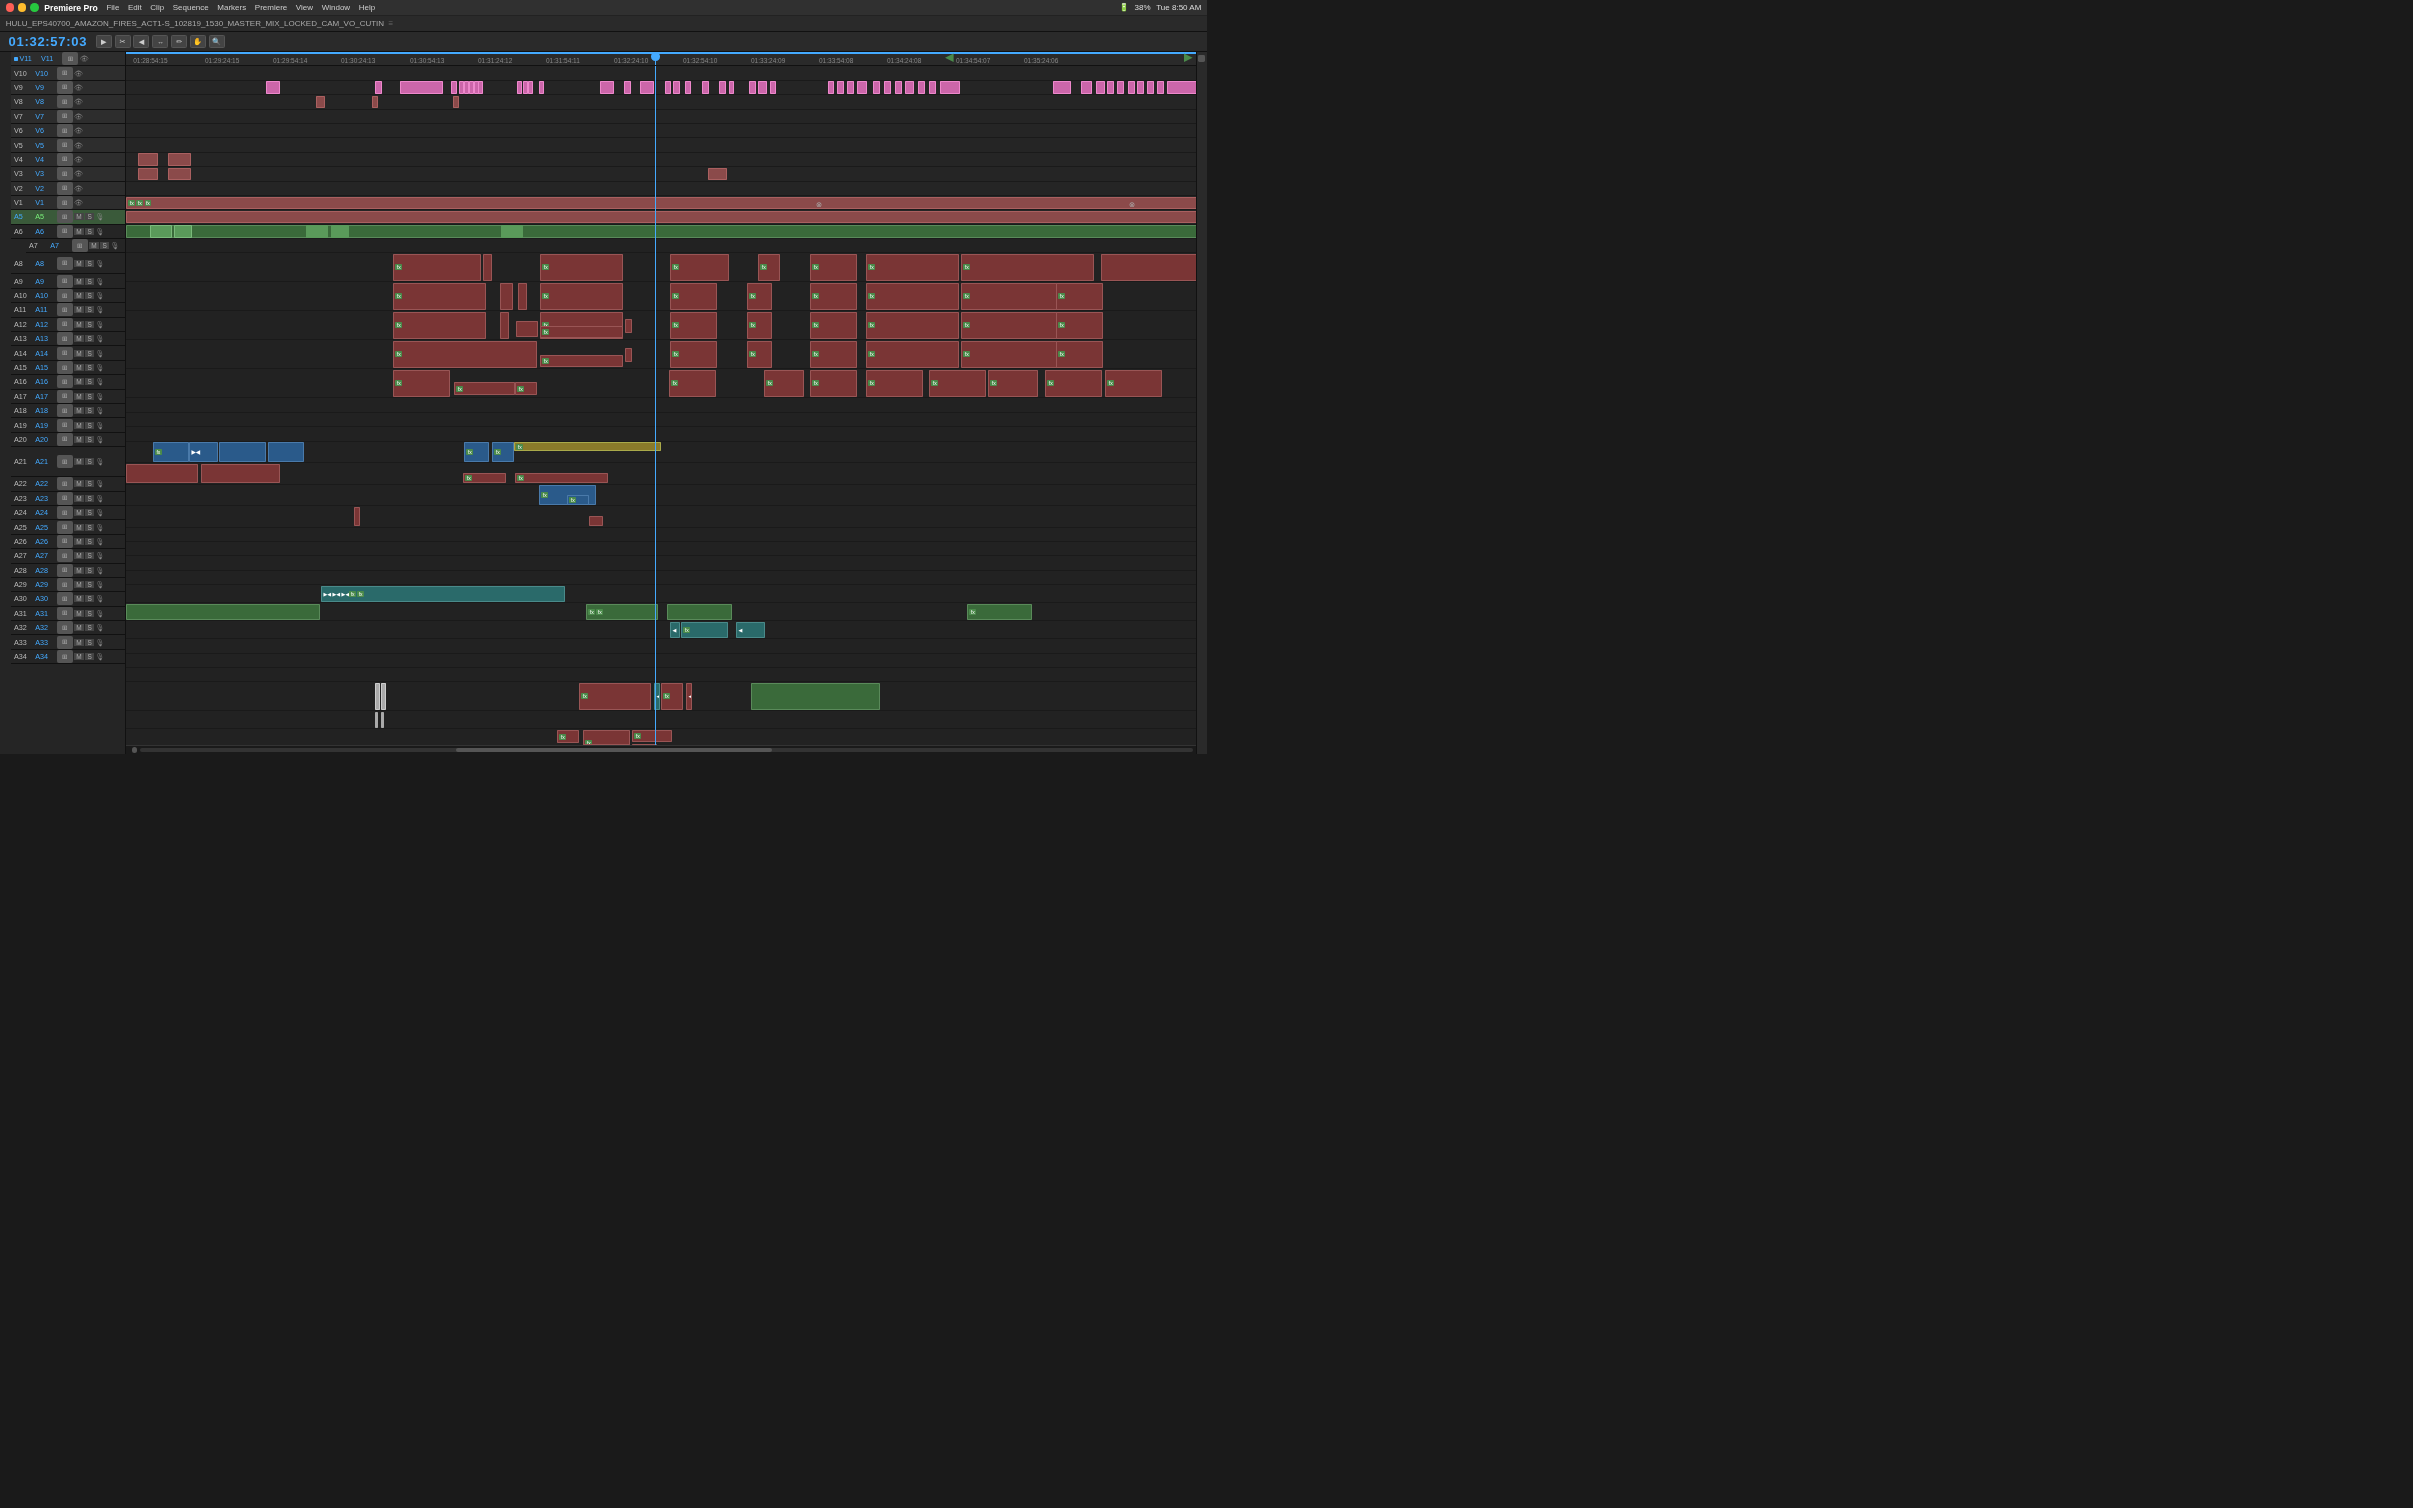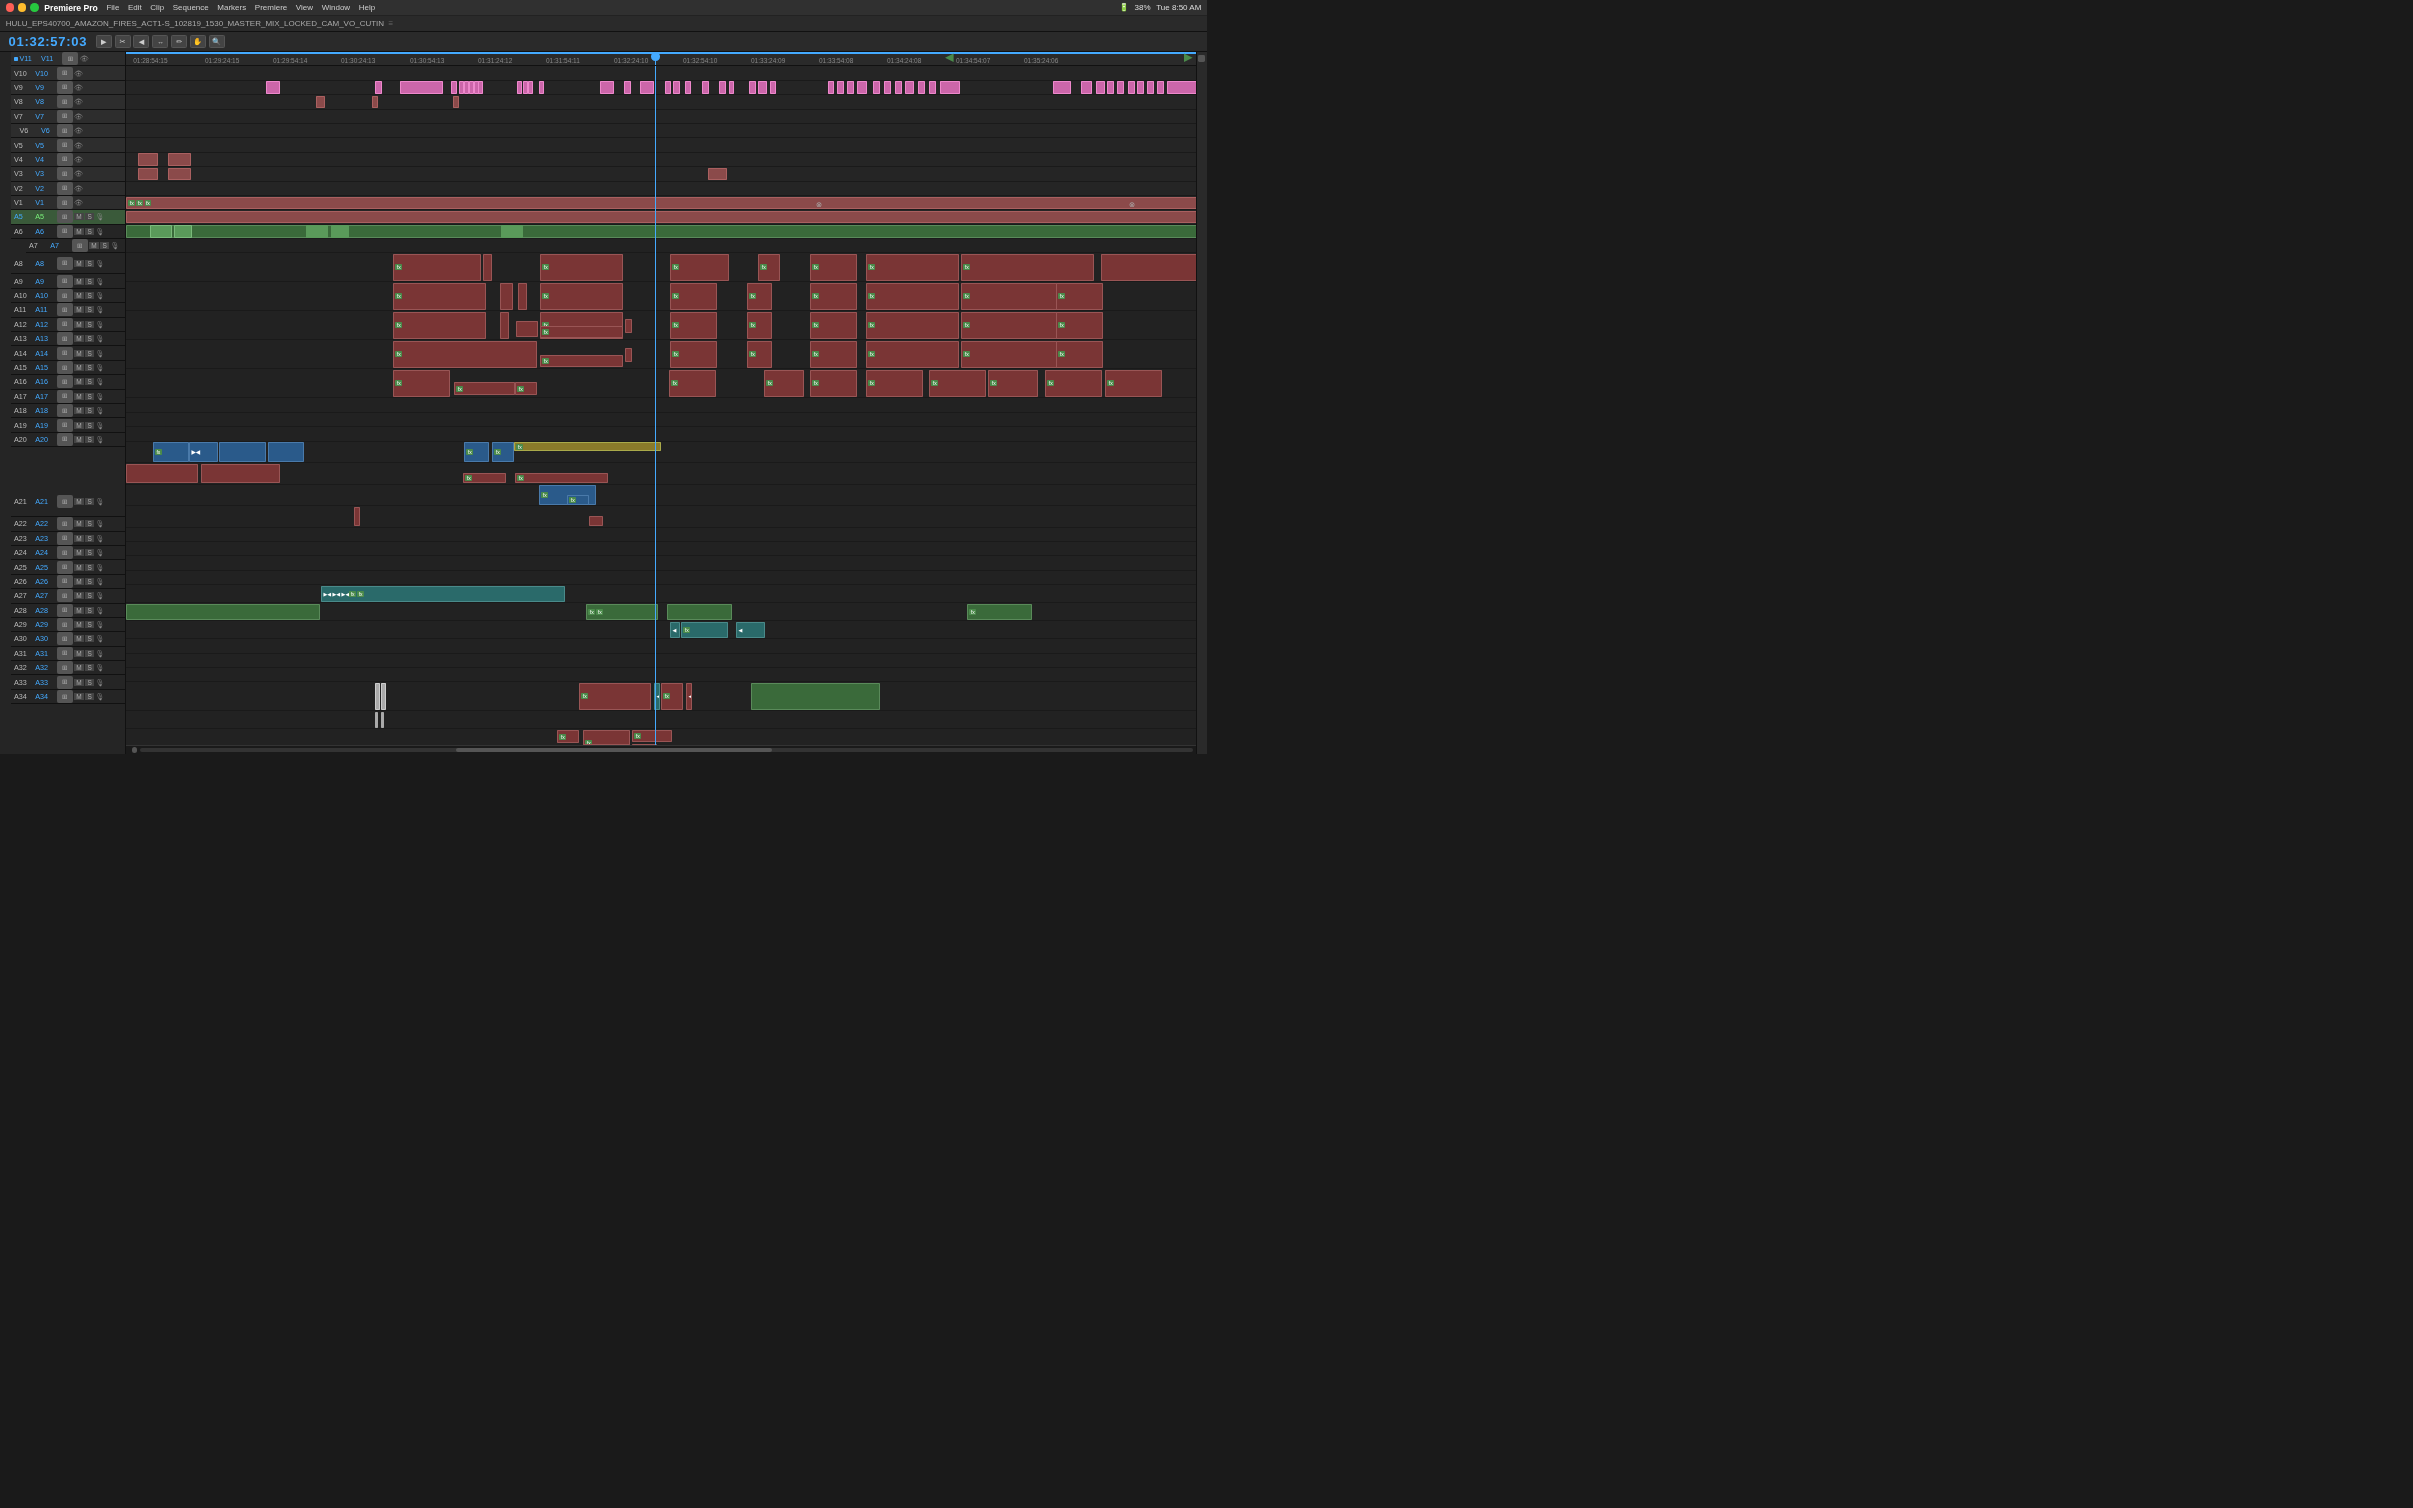--- a/index.html
+++ b/index.html
@@ -370,21 +370,21 @@
         </div>
       </div>
       <div class="track-header video" style="height:14.4px;border-bottom:0.7px solid #111;">
         <div class="track-header-inner">
           <span class="track-label">V7</span>
           <span class="track-label" style="color:#4af;">V7</span>
           <div class="ctrl-btn sync-btn">⊞</div>
           <span class="eye-icon">👁</span>
         </div>
       </div>
-      <div class="track-header video" style="height:14.4px;border-bottom:0.7px solid #111;text-align:center;">
+      <div class="track-header video" style="height:14.4px;border-bottom:0.7px solid #111;">
         <div class="track-header-inner">
           <span class="track-label">V6</span>
           <span class="track-label" style="color:#4af;">V6</span>
           <div class="ctrl-btn sync-btn">⊞</div>
           <span class="eye-icon">👁</span>
         </div>
       </div>
       <div class="track-header video" style="height:14.4px;border-bottom:0.7px solid #111;">
         <div class="track-header-inner">
           <span class="track-label">V5</span>
@@ -580,21 +580,21 @@
         <div class="track-header audio" style="height: 14.4px; border-bottom: 0.7px solid rgb(17, 17, 17);">
             <div class="track-header-inner">
               <span class="track-label">A20</span>
               <span class="track-label" style="color:#4af;">A20</span>
               <div class="ctrl-btn sync-btn">⊞</div>
               <span class="mute-btn">M</span>
               <span class="solo-btn">S</span>
               <span class="mic-icon">🎙</span>
             </div>
         </div>
-        <div class="track-header audio" style="height: 30px; border-bottom: 0.7px solid rgb(17, 17, 17); margin-top: 40px;">
+        <div class="track-header audio" style="height: 30px; border-bottom: 0.7px solid rgb(17, 17, 17);">
             <div class="track-header-inner">
               <span class="track-label">A21</span>
               <span class="track-label" style="color:#4af;">A21</span>
               <div class="ctrl-btn sync-btn">⊞</div>
               <span class="mute-btn">M</span>
               <span class="solo-btn">S</span>
               <span class="mic-icon">🎙</span>
             </div>
         </div>
         <div class="track-header audio" style="height: 14.4px; border-bottom: 0.7px solid rgb(17, 17, 17);">

